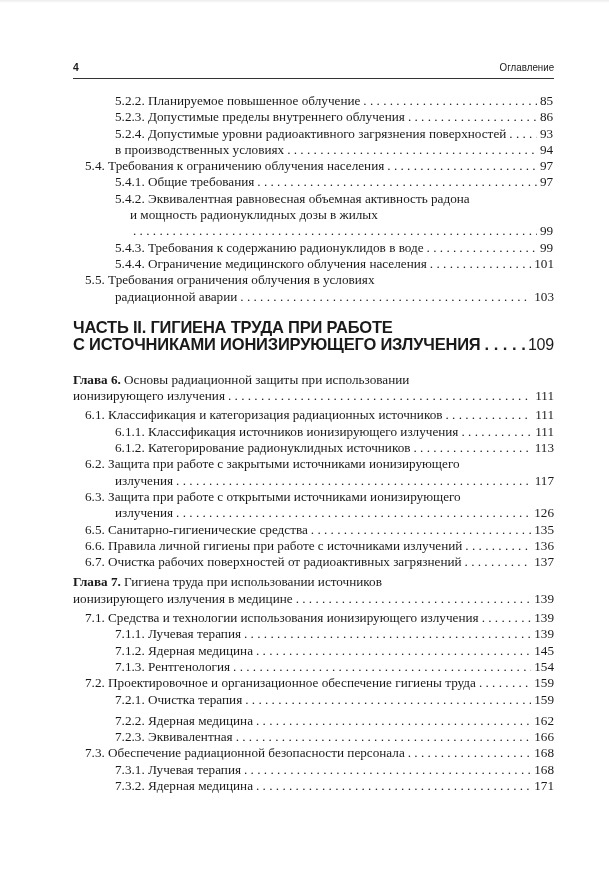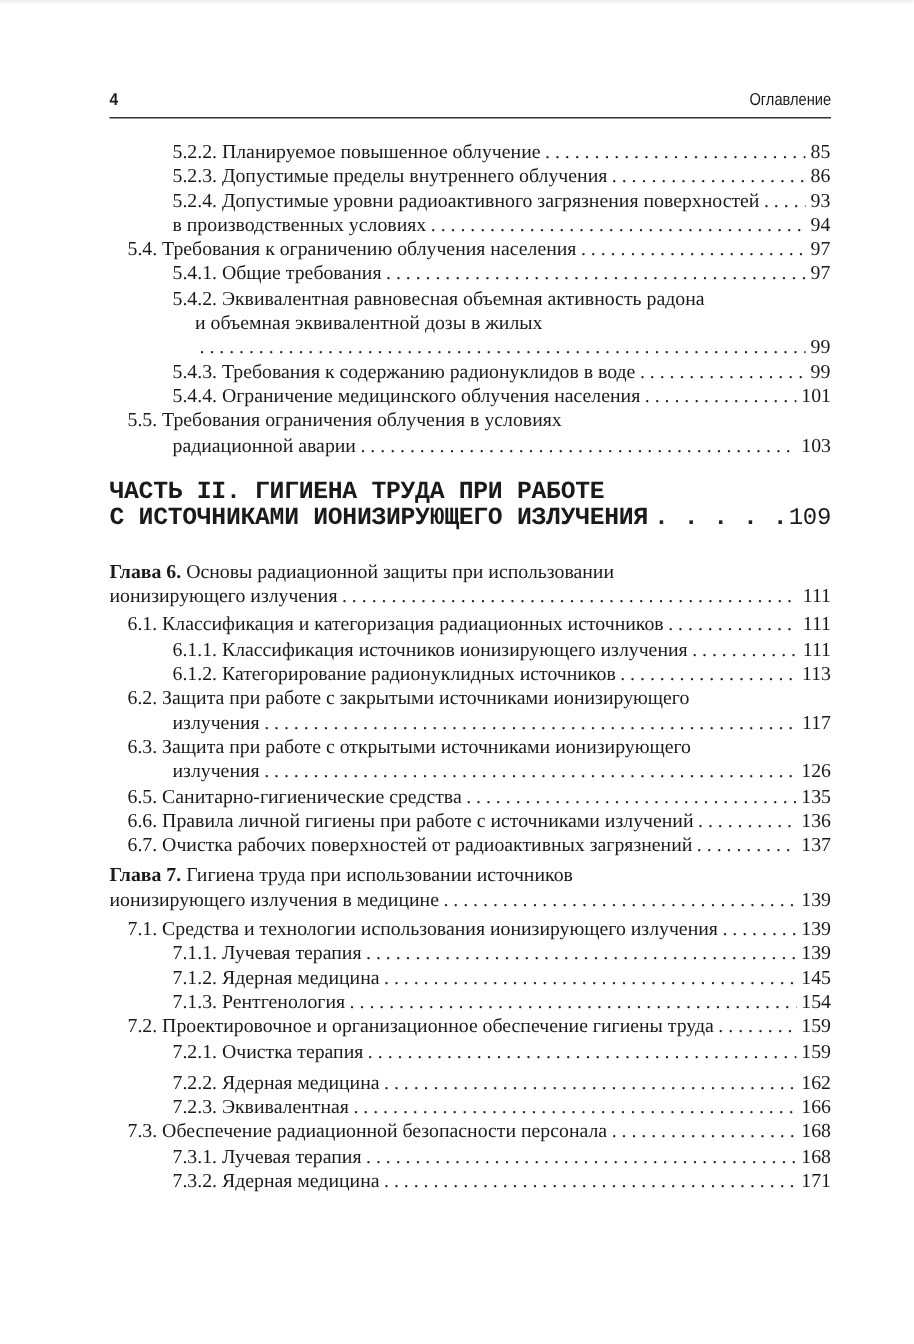--- a/index.html
+++ b/index.html
@@ -71,23 +71,23 @@
       flex: 1 1 auto;
       overflow: hidden;
       margin: 0 3px 0 3px;
       letter-spacing: 2.2px;
       color: #222;
     }
     .line .leader::before {
       content: ". . . . . . . . . . . . . . . . . . . . . . . . . . . . . . . . . . . . . . . . . . . . . . . . . . . . . . . . . . . . . . . . . . . . . . . . . . . . . . . . . . . . . . . . .";
       letter-spacing: 0;
     }
-    .line .pg { flex: 0 0 auto; text-align: center; min-width: 14px; }
+    .line .pg { flex: 0 0 auto; text-align: left; min-width: 14px; }
     .part {
-      font-family: Liberation Mono, monospace;
+      font-family: Liberation Sans, sans-serif;
       font-weight: bold;
       font-size: 16.5px;
       line-height: 17.5px;
       margin-top: 14px;
       margin-bottom: 18px;
       letter-spacing: -0.2px;
     }
     .part .leader { margin-left: 4px; }
     .part .pg { font-weight: normal; font-size: 16px; }
     .chapter { margin-top: 4px; }
@@ -148,21 +148,21 @@
         <span class="text">5.4.1. Общие требования</span>
         <span class="leader"></span>
         <span class="pg">97</span>
       </div>
   </div>
   <div class="entry lvl3">
     <div class="line">
         <span class="text">5.4.2. Эквивалентная равновесная объемная активность радона</span>
       </div>
     <div class="line cont-l3">
-        <span class="text">и объемная эквивалентной дозы в жилых</span>
+        <span class="text">и мощность радионуклидных дозы в жилых</span>
       </div>
     <div class="line cont-l3">
         <span class="leader"></span>
         <span class="pg">99</span>
       </div>
   </div>
   <div class="entry lvl3">
     <div class="line">
         <span class="text">5.4.3. Требования к содержанию радионуклидов в воде</span>
         <span class="leader"></span>

